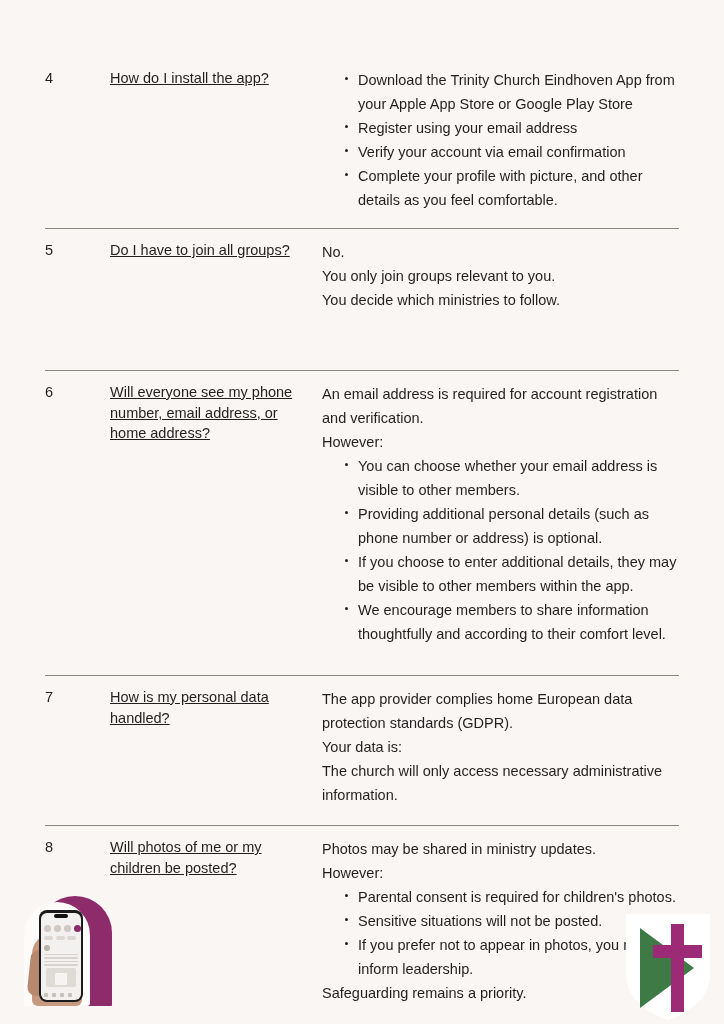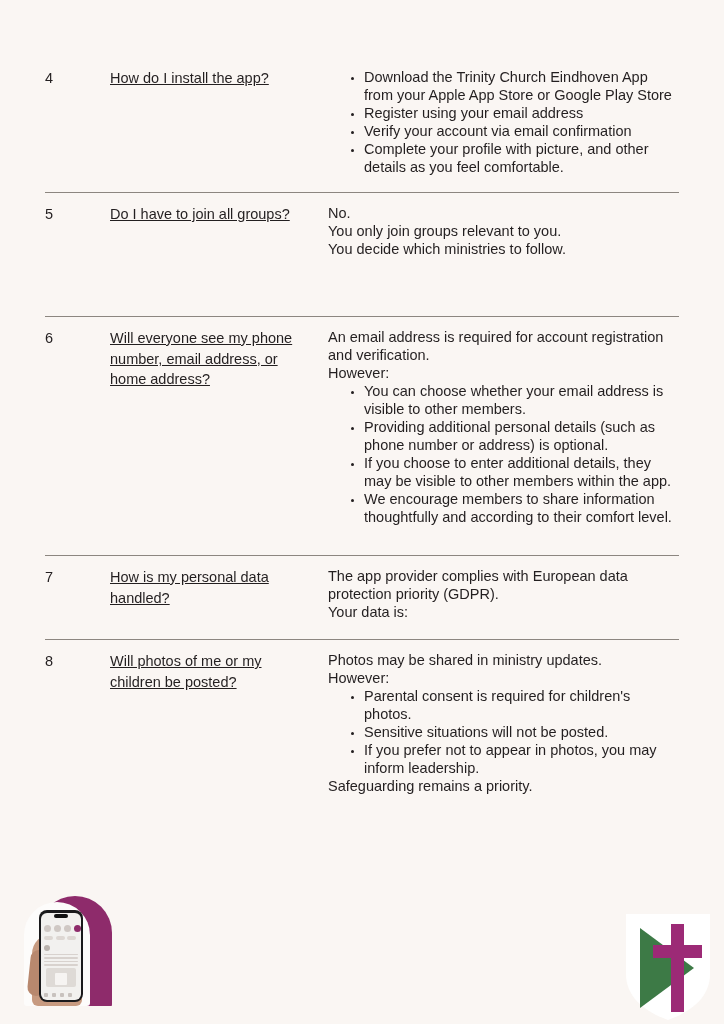--- a/index.html
+++ b/index.html
@@ -50,23 +50,22 @@
     font-size: 14.5px;
     line-height: 20.5px;
     color: #231f20;
     padding-right: 12px;
     box-sizing: border-box;
     text-decoration: underline;
   }
   .col-answer {
     flex: 1 1 auto;
     font-size: 14.5px;
-    line-height: 18px;
+    line-height: 24px;
     color: #231f20;
-    margin-left: 6px;
   }
   .ans-line {
     margin: 0;
   }
   ul.ans-list {
     margin: 0;
     padding: 0 0 0 22px;
     list-style: none;
   }
   ul.ans-list > li {
@@ -257,22 +256,23 @@
         <li>If you choose to enter additional details, they may be visible to other members within the app.</li>
         <li>We encourage members to share information thoughtfully and according to their comfort level.</li>
       </ul>
     </div>
   </div>
 
   <div class="faq-row row-gap-7">
     <div class="col-num">7</div>
     <div class="col-question">How is my personal data handled?</div>
     <div class="col-answer">
-      <p class="ans-line">The app provider complies with European data protection priority (GDPR).</p>
+      <p class="ans-line">The app provider complies home European data protection standards (GDPR).</p>
       <p class="ans-line">Your data is:</p>
+      <p class="ans-line">The church will only access necessary administrative information.</p>
     </div>
   </div>
 
   <div class="faq-row row-gap-8">
     <div class="col-num">8</div>
     <div class="col-question">Will photos of me or my children be posted?</div>
     <div class="col-answer">
       <p class="ans-line">Photos may be shared in ministry updates.</p>
       <p class="ans-line">However:</p>
       <ul class="ans-list">

